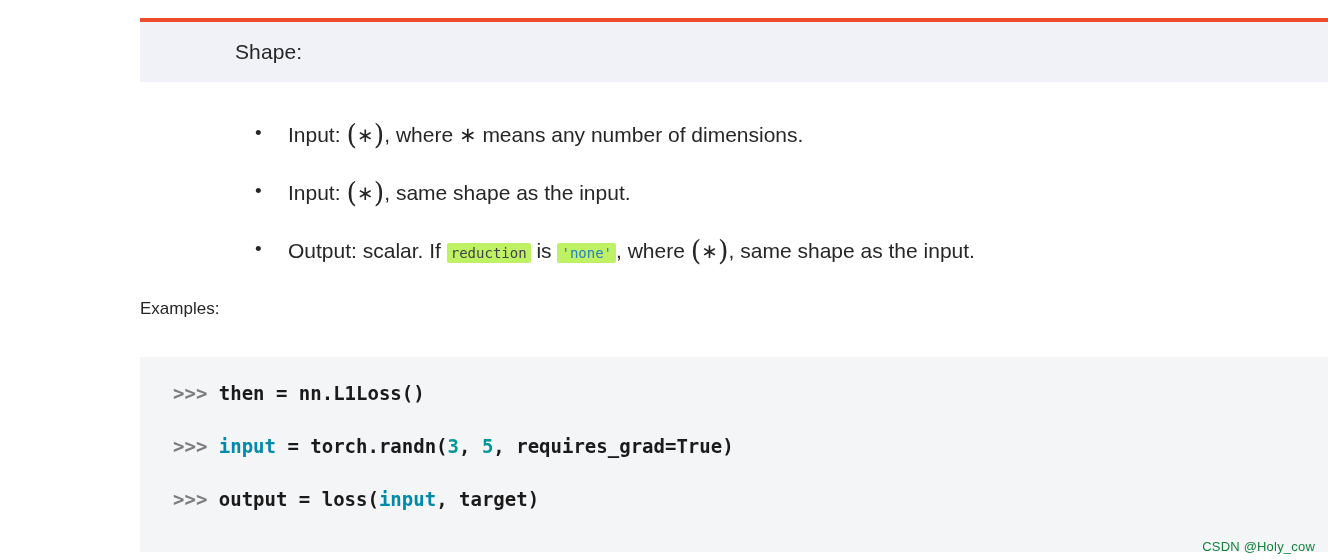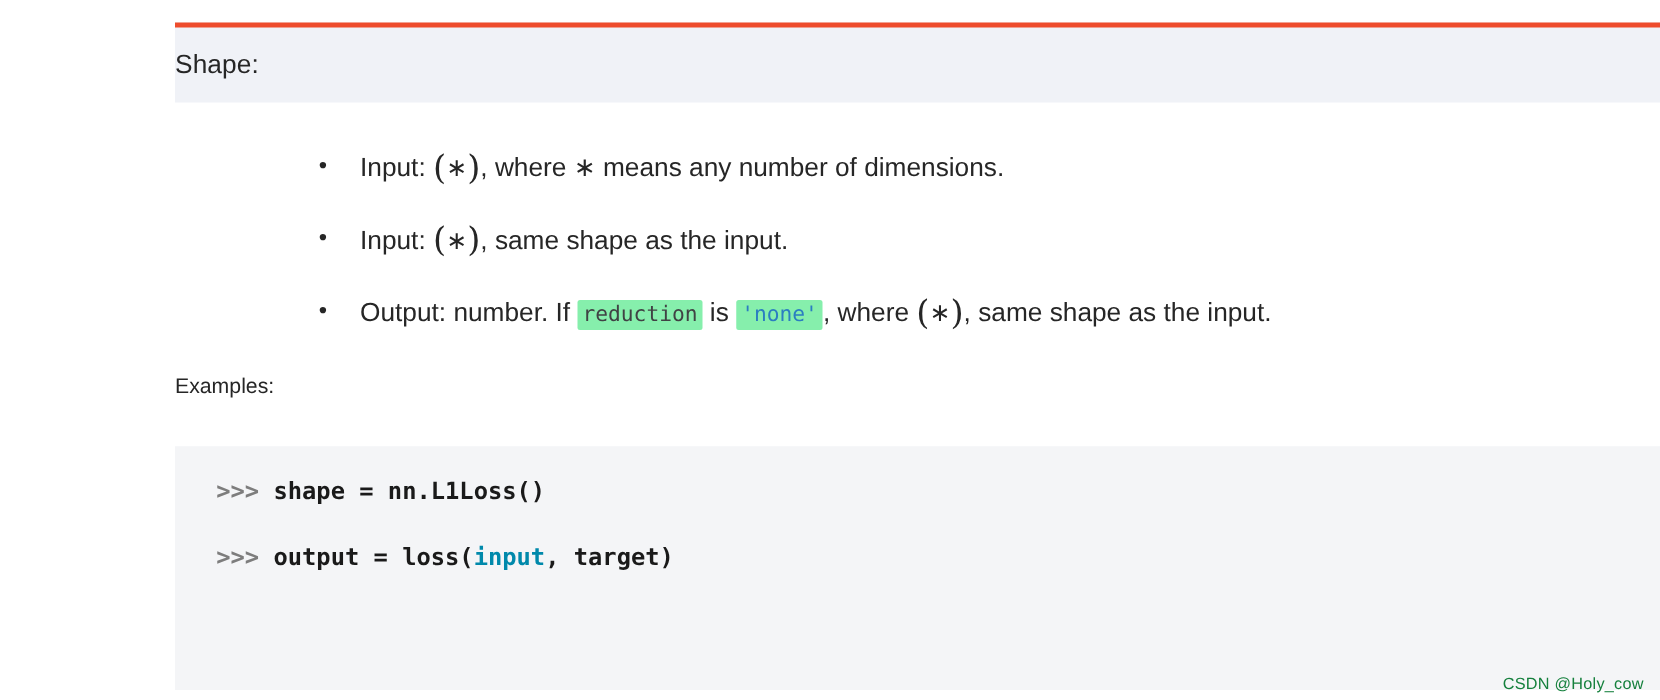--- a/index.html
+++ b/index.html
@@ -24,20 +24,21 @@
   .shape-block {
     position: absolute;
     left: 140px;
     top: 18px;
     width: 1188px;
   }
   .shape-header {
     background: #f0f2f7;
     border-top: 4px solid #ee4c2c;
     height: 64px;
+    padding-left: 95px;
     display: flex;
     align-items: center;
   }
   .shape-title {
     font-size: 21px;
     color: #262626;
     letter-spacing: 0.1px;
   }
 
   
@@ -77,22 +78,22 @@
     position: relative;
     top: 2px;
   }
   .ast {
     font-family: "DejaVu Sans", sans-serif;
     font-size: 20px;
   }
 
   code.inline {
     font-family: "DejaVu Sans Mono", monospace;
-    font-size: 17px;
-    background: #86efac;
+    font-size: 14px;
+    background: #bef264;
     color: #404244;
     padding: 2px 4px;
     border-radius: 2px;
   }
   code.inline.str {
     color: #2b7ec1;
   }
 
   
   .examples-label {
@@ -151,27 +152,28 @@
   </div>
 
   <ul class="shape-list">
     <li>
       <span>Input: </span><span class="math"><span class="paren">(</span><span class="ast">∗</span><span class="paren">)</span></span><span>, where ∗ means any number of dimensions.</span>
     </li>
     <li>
       <span>Input: </span><span class="math"><span class="paren">(</span><span class="ast">∗</span><span class="paren">)</span></span><span>, same shape as the input.</span>
     </li>
     <li>
-      <span>Output: number. If </span><code class="inline">reduction</code><span> is </span><code class="inline str">'none'</code><span>, where </span><span class="math"><span class="paren">(</span><span class="ast">∗</span><span class="paren">)</span></span><span>, same shape as the input.</span>
+      <span>Output: scalar. If </span><code class="inline">reduction</code><span> is </span><code class="inline str">'none'</code><span>, where </span><span class="math"><span class="paren">(</span><span class="ast">∗</span><span class="paren">)</span></span><span>, same shape as the input.</span>
     </li>
   </ul>
 
   <div class="examples-label">Examples:</div>
 
   <div class="code-block">
-    <pre class="code" id="code-pre"><span class="ln"><span class="prompt">&gt;&gt;&gt; </span><span class="plain">shape = nn.L1Loss()</span></span>
+    <pre class="code" id="code-pre"><span class="ln"><span class="prompt">&gt;&gt;&gt; </span><span class="plain">then = nn.L1Loss()</span></span>
+<span class="ln"><span class="prompt">&gt;&gt;&gt; </span><span class="builtin">input</span><span class="plain"> = torch.randn(</span><span class="num">3</span><span class="plain">, </span><span class="num">5</span><span class="plain">, requires_grad=True)</span></span>
 <span class="ln"><span class="prompt">&gt;&gt;&gt; </span><span class="plain">output = loss(</span><span class="builtin">input</span><span class="plain">, target)</span></span>
 </pre>
   </div>
 
   <div class="watermark">CSDN @Holy_cow</div>
 
 </div>
 
 </body></html>

